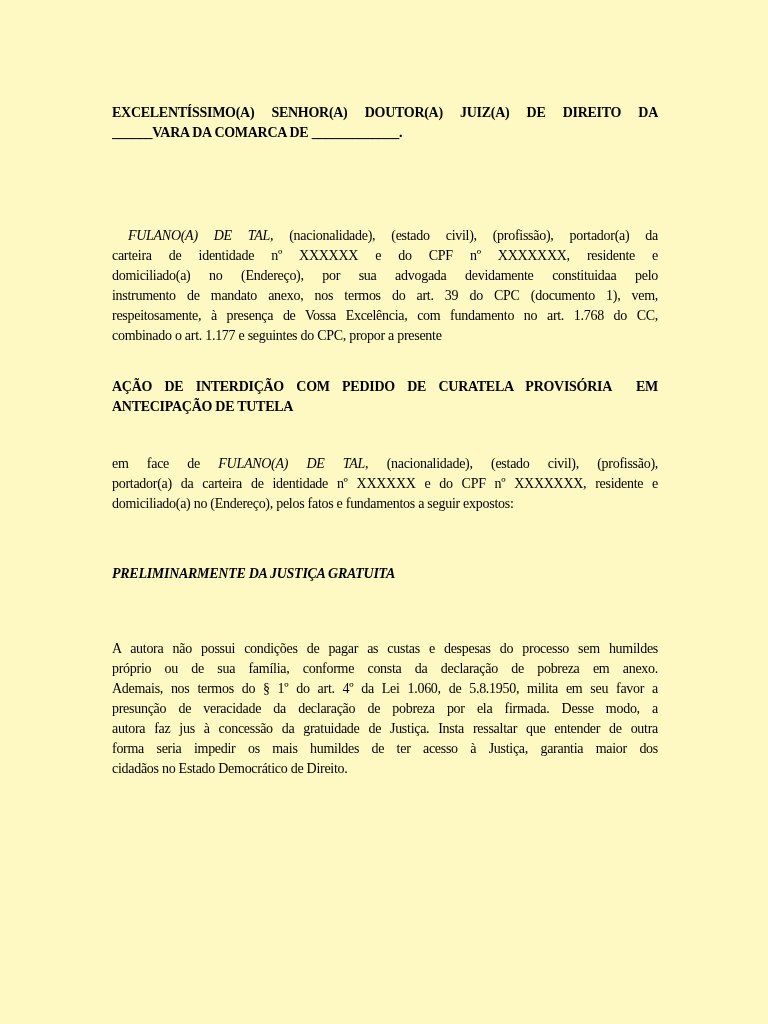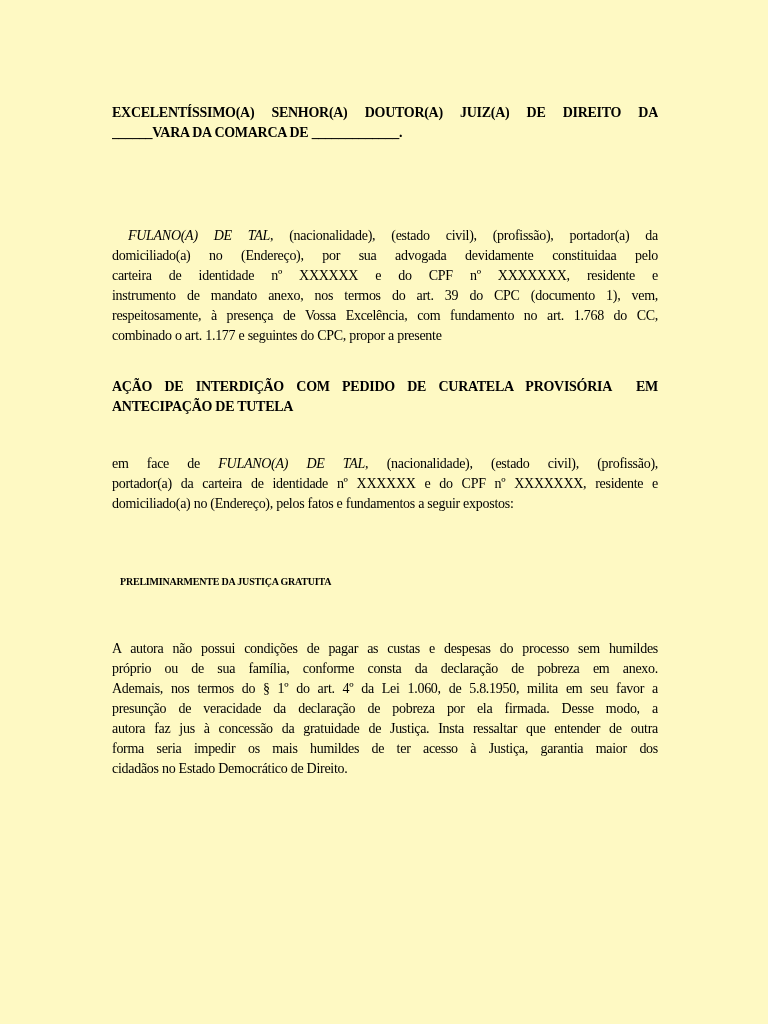--- a/index.html
+++ b/index.html
@@ -18,21 +18,21 @@
   }
   .block {
     position: absolute;
     left: 112px;
     width: 546px;
     font-size: 14px;
     line-height: 20px;
     letter-spacing: -0.02em;
   }
   .heading { font-weight: bold; }
-  h2.block { margin: 8px; font-size: 10px; }
+  h2.block { margin: 0; font-size: 14px; font-style: italic; }
   .line {
     white-space: pre-wrap;
     text-align: justify;
     text-align-last: justify;
     height: 20px;
     overflow: hidden;
   }
   .line:last-child { text-align-last: left; }
   .italic { font-style: italic; }
 
@@ -50,22 +50,22 @@
 
 <div class="page">
 
   <div class="block heading pos-addressing">
       <div class="line"><span>EXCELENTÍSSIMO(A) SENHOR(A) DOUTOR(A) JUIZ(A) DE DIREITO DA</span></div>
       <div class="line"><span>______VARA DA COMARCA DE _____________.</span></div>
     </div>
 
   <div class="block pos-author">
       <div class="line"><span class="italic"> FULANO(A) DE TAL</span><span>, (nacionalidade), (estado civil), (profissão), portador(a) da</span></div>
+      <div class="line"><span>carteira de identidade nº XXXXXX e do CPF nº XXXXXXX, residente e</span></div>
       <div class="line"><span>domiciliado(a) no (Endereço), por sua advogada devidamente constituidaa pelo</span></div>
-      <div class="line"><span>carteira de identidade nº XXXXXX e do CPF nº XXXXXXX, residente e</span></div>
       <div class="line"><span>instrumento de mandato anexo, nos termos do art. 39 do CPC (documento 1), vem,</span></div>
       <div class="line"><span>respeitosamente, à presença de Vossa Excelência, com fundamento no art. 1.768 do CC,</span></div>
       <div class="line"><span>combinado o art. 1.177 e seguintes do CPC, propor a presente</span></div>
     </div>
 
   <div class="block heading pos-title">
       <div class="line"><span>AÇÃO DE INTERDIÇÃO COM PEDIDO DE CURATELA PROVISÓRIA  EM</span></div>
       <div class="line"><span>ANTECIPAÇÃO DE TUTELA</span></div>
     </div>
 

